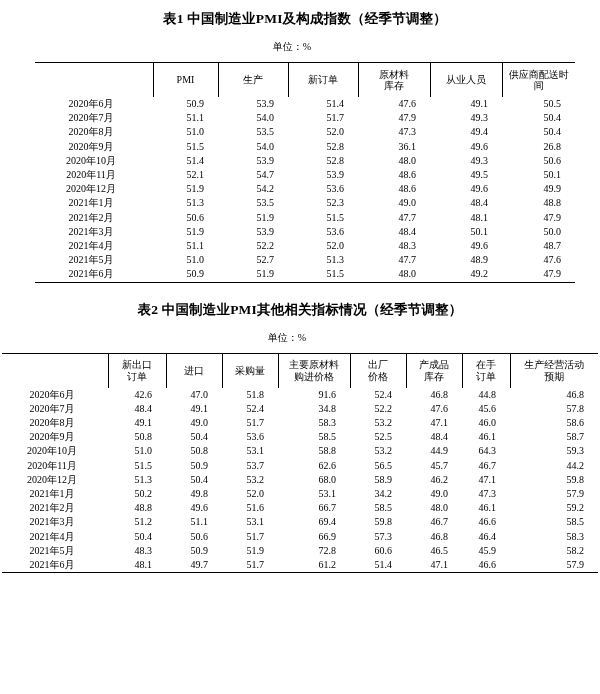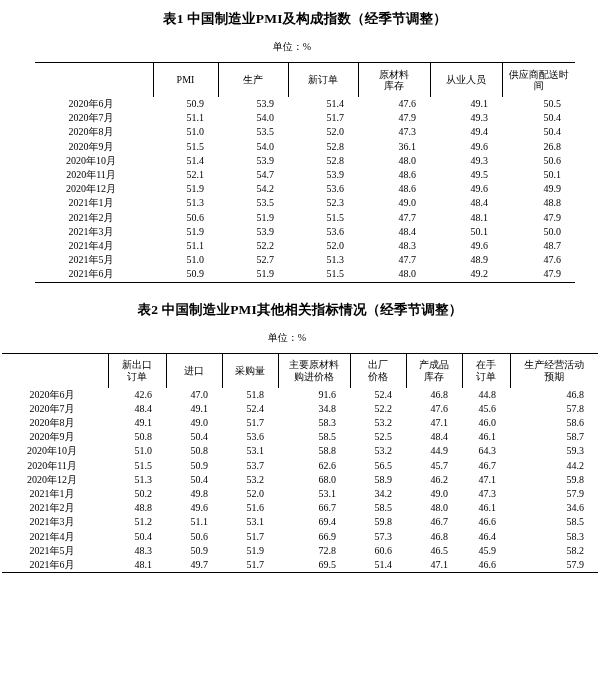--- a/index.html
+++ b/index.html
@@ -397,21 +397,21 @@
           </tr>
           <tr>
             <td class="label">2021年2月</td>
             <td class="val">48.8</td>
             <td class="val">49.6</td>
             <td class="val">51.6</td>
             <td class="val">66.7</td>
             <td class="val">58.5</td>
             <td class="val">48.0</td>
             <td class="val">46.1</td>
-            <td class="val">34.6</td>
+            <td class="val">59.2</td>
           </tr>
           <tr>
             <td class="label">2021年3月</td>
             <td class="val">51.2</td>
             <td class="val">51.1</td>
             <td class="val">53.1</td>
             <td class="val">69.4</td>
             <td class="val">59.8</td>
             <td class="val">46.7</td>
             <td class="val">46.6</td>
@@ -437,21 +437,21 @@
             <td class="val">60.6</td>
             <td class="val">46.5</td>
             <td class="val">45.9</td>
             <td class="val">58.2</td>
           </tr>
           <tr>
             <td class="label botline">2021年6月</td>
             <td class="val botline">48.1</td>
             <td class="val botline">49.7</td>
             <td class="val botline">51.7</td>
-            <td class="val botline">69.5</td>
+            <td class="val botline">61.2</td>
             <td class="val botline">51.4</td>
             <td class="val botline">47.1</td>
             <td class="val botline">46.6</td>
             <td class="val botline">57.9</td>
           </tr>
         </tbody>
     </table>
   </div>
 
 </div>

